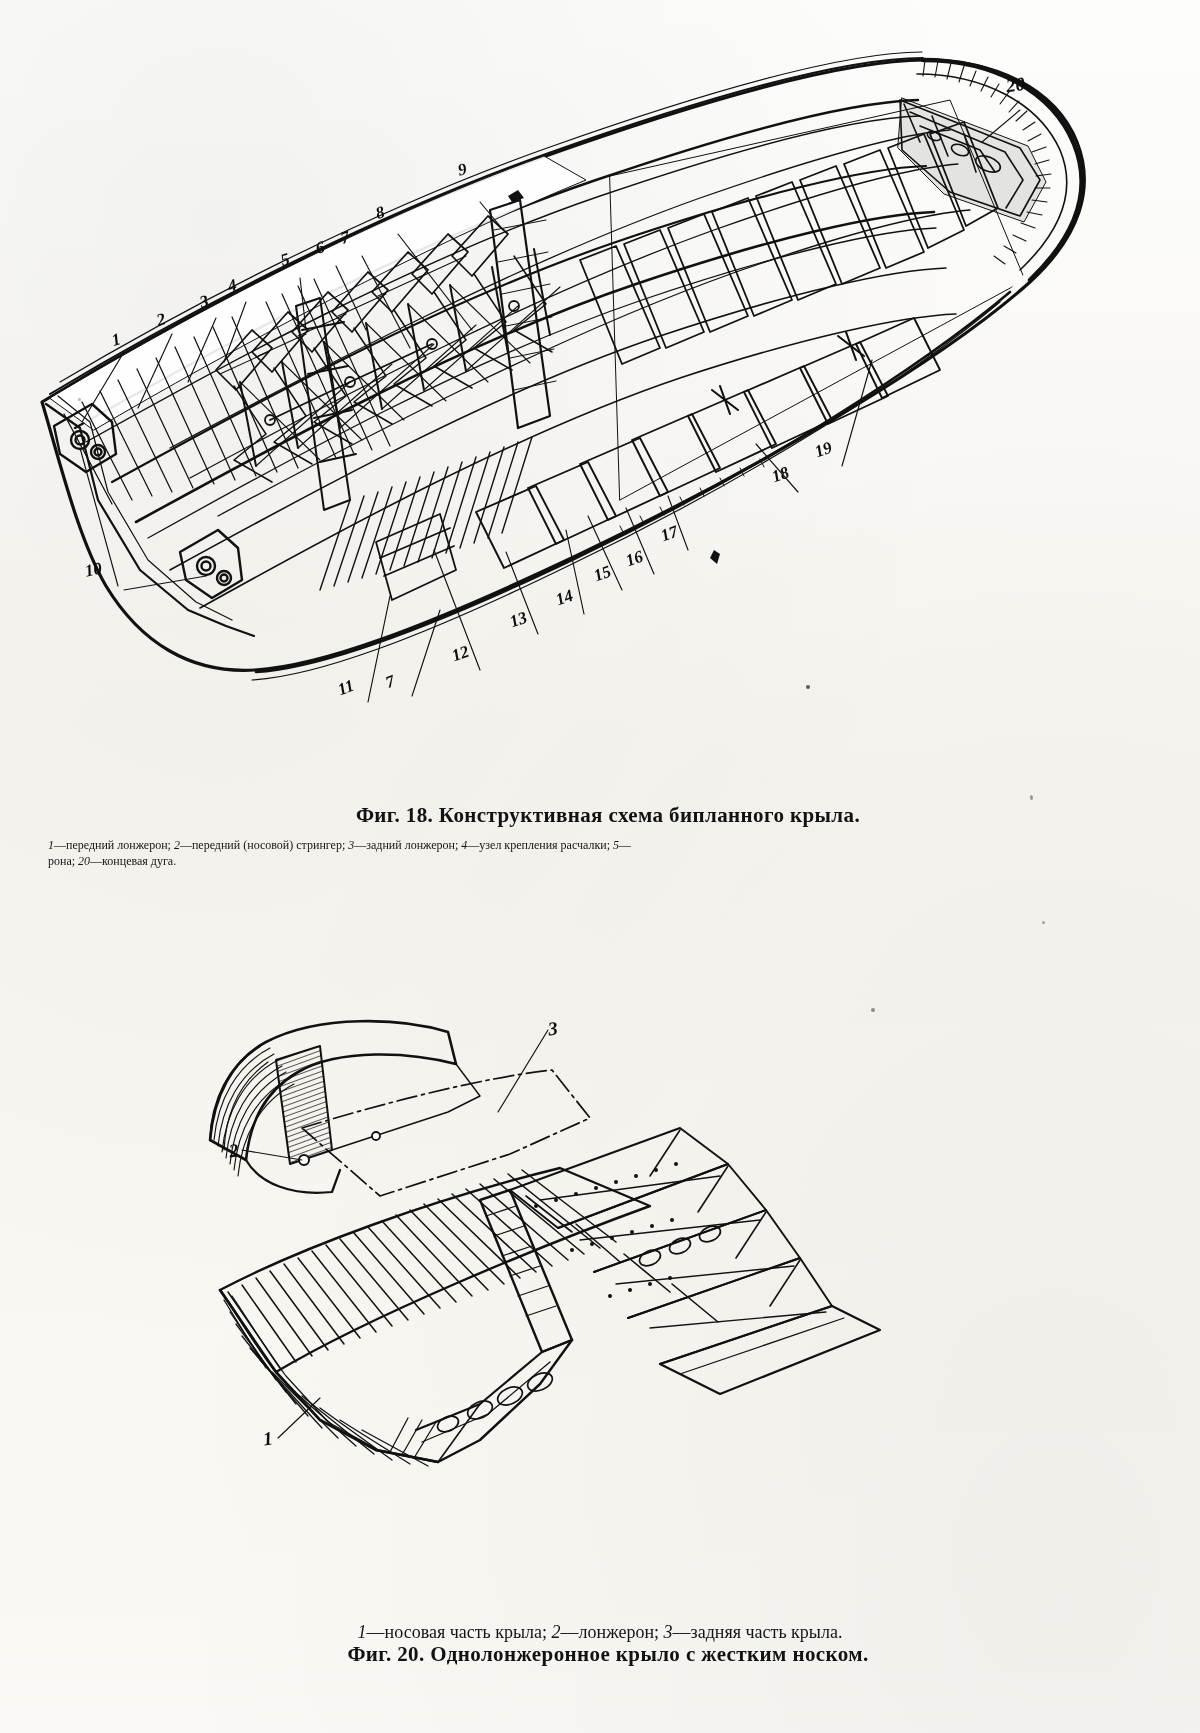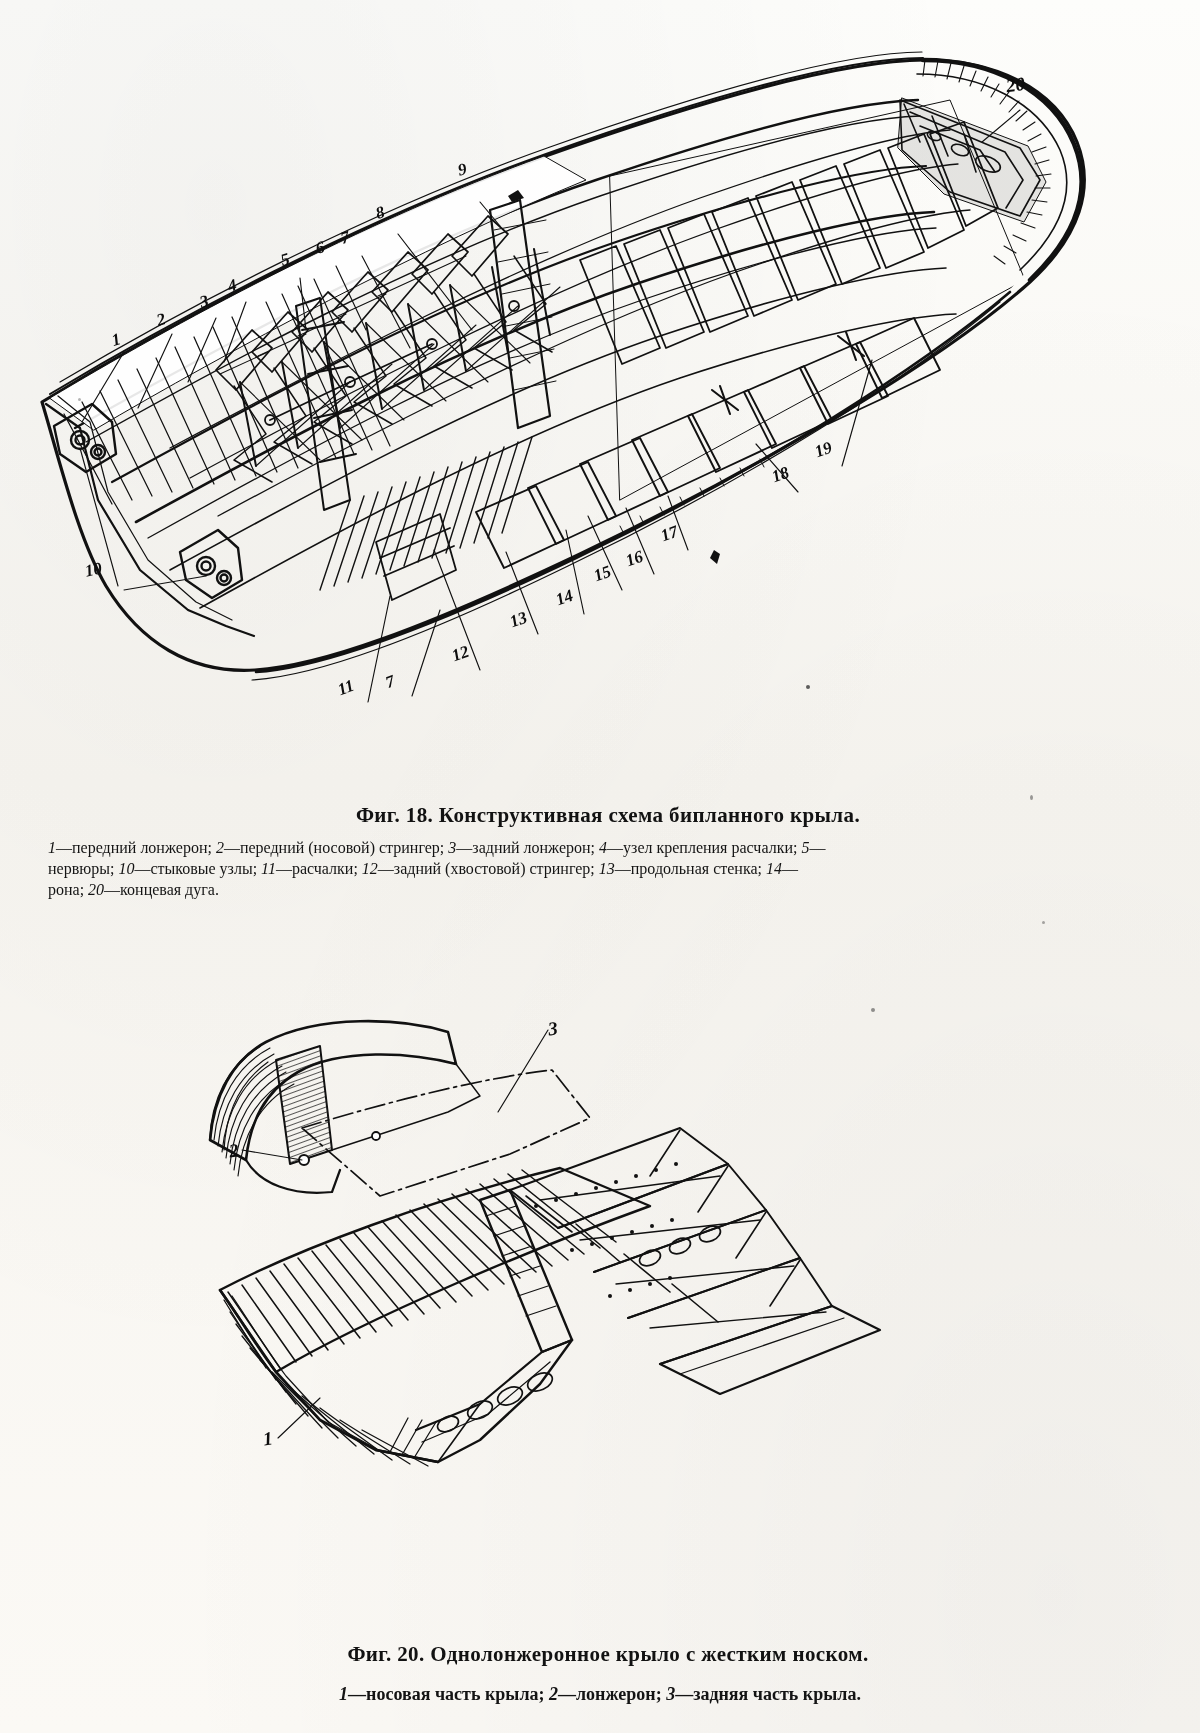--- a/index.html
+++ b/index.html
@@ -31,21 +31,21 @@
     text-align:center;
     font-weight:bold;
     font-size:21px;
     letter-spacing:.4px;
     color:#121212;
     z-index:5;
     margin-left:8px;
   }
   .legend{
     position:absolute;
-    font-size:16px;
+    font-size:12px;
     line-height:1.30;
     color:#141414;
     text-align:justify;
     text-justify:inter-word;
     z-index:5;
   }
   .legend .last{display:block;text-align:left;text-indent:0;}
   .legend i{font-style:italic;}
   .legend-19{
     position:absolute;
@@ -410,21 +410,20 @@
     <span class="cal" style="left:661px;top:524px;transform:rotate(-20deg);">17</span>
     <span class="cal" style="left:772px;top:465px;transform:rotate(-20deg);">18</span>
     <span class="cal" style="left:815px;top:440px;transform:rotate(-20deg);">19</span>
     <span class="cal big" style="left:1006px;top:74px;transform:rotate(-8deg);">20</span>
   </div>
 
   <div class="figtitle" style="top:803px;">Фиг. 18. Конструктивная схема бипланного крыла.</div>
 
   <div class="legend" style="left:48px;top:838px;width:1056px;">
     <div><span><i>1</i>—передний лонжерон; <i>2</i>—передний (носовой) стрингер; <i>3</i>—задний лонжерон; <i>4</i>—узел крепления расчалки; <i>5</i>—</span></div>
-    <div><span>нервюры; <i>10</i>—стыковые узлы; <i>11</i>—расчалки; <i>12</i>—задний (хвостовой) стрингер; <i>13</i>—продольная стенка; <i>14</i>—</span></div>
     <div class="last"><span>рона; <i>20</i>—концевая дуга.</span></div>
   </div>
 
   <svg class="fig" width="780" height="520" style="left:180px;top:1000px;" viewBox="0 0 780 520">
     <defs>
       <pattern id="f19hatch" width="5" height="5" patternTransform="rotate(70)" patternUnits="userSpaceOnUse">
         <line x1="0" y1="0" x2="0" y2="5" stroke="#111" stroke-width="1.4"></line>
       </pattern>
     </defs>
     <g stroke="#111" fill="none" stroke-linecap="round" stroke-linejoin="round">
@@ -586,21 +585,21 @@
     </g>
   </svg>
 
   <div class="layer">
     <span class="cal big" style="left:263px;top:1428px;transform:rotate(-8deg);">1</span>
     <span class="cal big" style="left:229px;top:1140px;transform:rotate(-8deg);">2</span>
     <span class="cal big" style="left:548px;top:1018px;transform:rotate(-8deg);">3</span>
   </div>
 
   <div class="figtitle" style="top:1642px;">Фиг. 20. Однолонжеронное крыло с жестким носком.</div>
-  <div class="legend-19" style="top:1684px;font-weight:bold;"><i>1</i>—носовая часть крыла; <i>2</i>—лонжерон; <i>3</i>—задняя часть крыла.</div>
+  <div class="legend-19" style="top:1622px;"><i>1</i>—носовая часть крыла; <i>2</i>—лонжерон; <i>3</i>—задняя часть крыла.</div>
 
   <span class="speck" style="left:806px;top:685px;width:4px;height:4px;"></span>
   <span class="speck" style="left:1030px;top:795px;width:3px;height:5px;opacity:.45;"></span>
   <span class="speck" style="left:1042px;top:921px;width:3px;height:3px;opacity:.4;"></span>
   <span class="speck" style="left:871px;top:1008px;width:4px;height:4px;opacity:.5;"></span>
   <span class="speck" style="left:78px;top:398px;width:3px;height:3px;opacity:.35;"></span>
 
 </div>
 
 </body></html>

